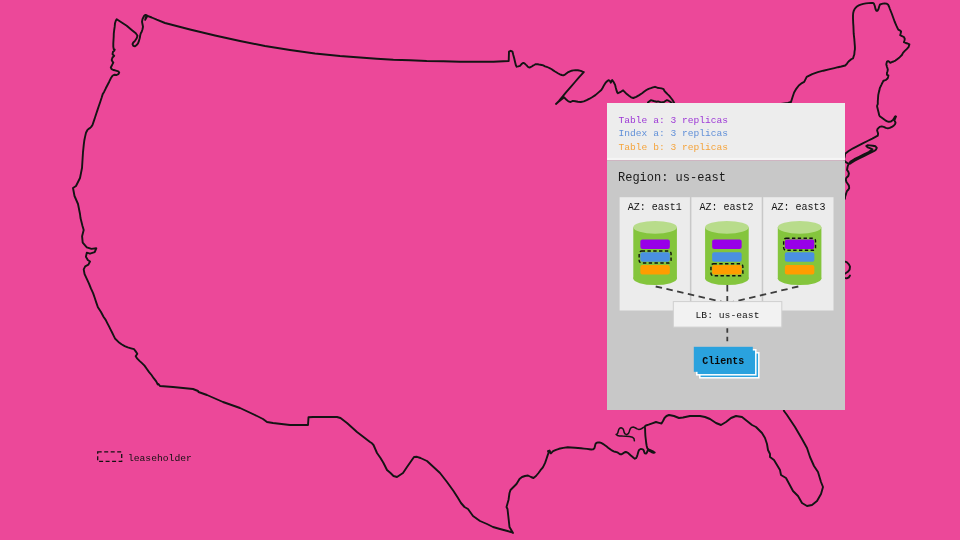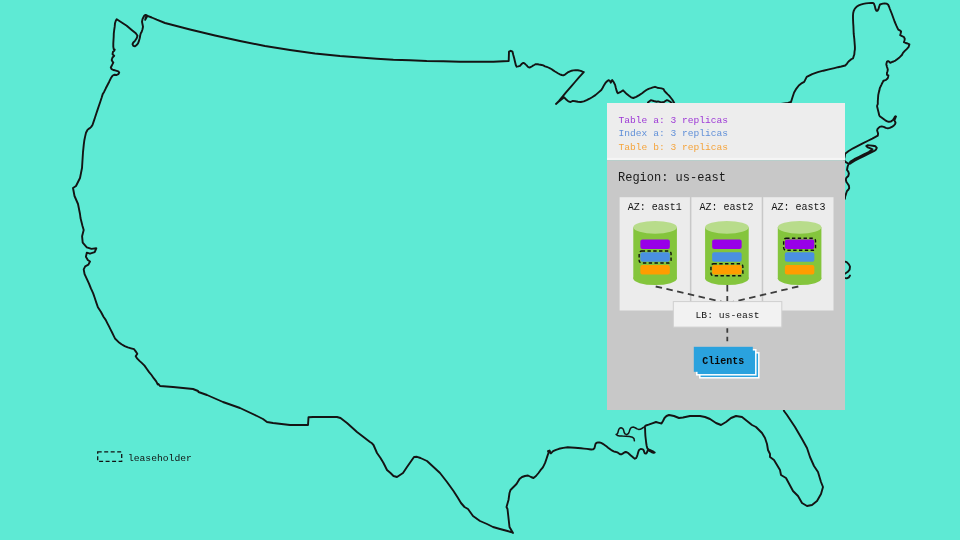--- a/index.html
+++ b/index.html
@@ -1,14 +1,14 @@
 <!DOCTYPE html>
 <html><head><meta charset="utf-8"><style>
 html,body{margin:0;padding:0;background:#fff;}
-#page{position:relative;width:960px;height:540px;overflow:hidden;background:#5eead4;font-family:"Liberation Mono",monospace;}
+#page{position:relative;width:960px;height:540px;overflow:hidden;background:#ec4899;font-family:"Liberation Mono",monospace;}
 </style></head><body>
 <div id="page">
 <svg width="960" height="540" viewBox="0 0 960 540">
 
 <path d="M116.7 19.2L121.7 22.5L126.7 25.8L131.7 30L135.8 33.3L137.5 35.8L136.7 38.3L135 40.8L133.3 42.5L132.5 44.2L133.3 45.8L135 46.3L136.7 45L138 43.3L138.7 41.7L139.2 40L139.7 38.3L140 36.7L140.3 35L140.8 33.3L141.7 31.7L142.5 29.2L143 26.7L142.5 24.2L142 21.7L142.5 19.2L143.3 17.5L144.2 15.8L145.2 15L146.7 15.3L145.8 17.5L145.2 19.8L146.3 17.8L147.5 15.8L151.7 17.5L156.7 19.7L165 23L190 29.5L215 35.5L240 41L265 46L290 50L315 53.5L340 56L360 57.5L376.7 58.7L393.3 59.7L410 60.3L426.7 61L443.3 61.3L460 61.7L476.7 61.7L493.3 61.7L503.3 61.3L508.7 61L509 51.7L510.8 50.8L512.5 51.7L513.3 55L514.2 58.3L515 61.7L515.8 65L516.7 66.7L518.3 66.3L520 65.8L521.7 63.8L523.3 62.9L524.2 63.2L525 63.8L525.8 64.6L526.7 65.4L527.5 66.3L528.3 67.1L529.2 67.5L530.4 67.3L531.7 66.5L532.9 65.7L534.2 65L535.4 64.3L536.7 64.2L537.9 64.3L539.2 64.6L540.4 64.8L541.7 65L543.3 65.4L545 66.3L546.7 66.8L548.3 67.5L550 68.3L551.7 69.3L553.3 70.4L555 71.5L556.7 72.5L558.3 73.5L560 74.3L561.7 75L563.3 75.4L565 74.6L566.7 73.3L568.3 72.1L570 71.3L571.7 70.7L573.3 70.4L575.5 70.3L577.9 70.3L580.8 70.9L583 71.8L583.8 72.2L579.4 76.9L575 82L570.6 87.1L566.2 92.2L561.9 97.3L559 100.9L556.8 103.1L556 103.9L558.5 101.8L560.4 100.2L563.3 98L564.1 97.3L566.2 99.5L568.4 101.4L570.6 102L572.8 100.9L575.3 101.2L577.9 101.7L580.8 102L583.8 101.4L586.7 100.2L589.6 98.7L592.5 97L595.4 95.1L598.3 92.6L601.3 90L602.7 87.8L604.2 84.9L605.6 82.7L607.1 81.3L608.5 80.1L610 81L610.7 82.7L611.5 81.3L612.2 80.1L613.6 82L615.1 84.9L615.8 87.8L616.6 90.7L617.3 92.6L618 93.2L620.2 92.2L622.4 90.7L623.1 90.3L624.6 91.8L626.8 94.1L629 95.8L631.1 97.3L633.3 98L636.2 96.9L639.2 95.1L642.1 93.2L644.3 91.5L646.4 90L648.6 88.8L650.8 88.2L653 87.4L655 86.8L657.3 87.7L659.7 88.1L661.5 88.4L663.6 89.1L664.4 90.9L665.9 92.5L667.5 94.1L669.1 95.6L670.6 97.5L672.2 99.5L673.4 101.4L674.4 103.4L674 108L671 112L667 114.5L662 115L656.5 113L652.5 109L649.5 105L648.2 103L647.9 102.4L650.8 100.2L653.7 101L656.7 101.7L658.1 101.4L661.1 102.4L664 102L665.4 101L666.9 100.2L668.5 100.7L670.3 101.8L671.8 103.2L674 105.5L678 108L684 110L692 111.5L702 112L714 112L726 111L738 109.5L750 107.5L762 106L772 105L781 104L788 103L791 102L792.5 97.2L794.1 92.5L796.4 88.6L798.8 85.5L801.9 83.1L804.2 81.9L806.7 76.9L812.2 74.1L817.8 72.2L823.3 70.7L828.9 69.4L834.4 68.1L838 67.2L841.3 66.5L845.2 65.5L847.1 63.6L847.8 62.3L849.1 61L850.4 59.9L851.7 59L853 58.4L853.6 56.4L854.3 54.5L854.5 51.9L854.9 49.3L854.9 46.7L854.7 44.1L854.5 41.5L854.3 38.9L854 36.3L853.7 33.7L853.6 31.1L853.5 28.5L853.4 25.9L853.2 23.3L853.1 20.8L853 18.2L853 15.6L853.2 13L853.7 11L854.5 9.3L855.6 7.8L856.9 6.5L858.8 5.4L860.7 4.7L863.3 3.9L865.9 3.4L868.5 3.1L871.1 3L873.1 2.9L873.8 3.4L874.8 6L875.5 9L876.3 10.7L877.5 10.8L878.5 9L879.2 6.5L879.9 4.7L881 4.1L882.8 3.6L884.7 3.4L886.5 3.6L888 4.5L889 6.5L889.9 9L890.9 11.5L891.9 14L892.8 16.5L893.7 19L894.6 21.5L895.6 23.8L896.5 25.9L897.4 27.8L898.3 29.6L900.2 30.6L901.1 31.5L900.7 33.3L900.2 35.2L902 36.1L903.9 37L904.8 38.9L904.4 40.7L903.9 42.2L905.7 43L907.6 43.5L909.4 44.4L908.5 47.2L906.7 49.1L904.8 50.9L903 52.8L901.9 55L900.5 56.4L899.1 57.8L897.2 59.2L895.4 60.6L893.5 61.5L891.7 62.2L890.3 62.9L889.4 61.9L888 61L887 61.5L886.6 62.9L886.3 64.3L886.6 65.6L887 67L887.5 68.4L887.8 69.8L887.5 71.2L887 72.6L886.9 74L887 74.9L888.4 75.4L888.1 77L887.8 78.1L887 79.1L886.1 79.8L885.2 80.2L884.3 80.5L883.3 80.9L882.9 81.9L882.4 82.8L881.9 83.7L881.5 84.6L881 85.6L880.6 86.5L880.1 87.4L879.8 88.3L879.6 89.3L879.4 90.2L879.2 91.1L878.9 92L878.7 93L878.5 93.9L878.3 94.8L878.2 95.7L878.1 97.1L878 98.5L877.9 99.9L877.8 101.3L877.8 102.7L877.8 104.1L877.2 105.3L877.1 106.5L877.6 108.5L878.1 110.6L878.6 112.6L879.2 115.2L879.7 116.2L881.2 117.2L883.2 118.7L885.3 120.3L887.3 121.3L888.8 121.8L890.9 121.6L891.9 120.8L892.9 119.8L893.9 118.7L894.4 117.7L894.9 116.7L895.5 116.2L896 116.5L895.5 117.7L894.9 119.2L894.4 120.3L894.9 121.3L895.5 122.5L895.3 123.5L894.9 124.4L893.9 125.4L891.9 126.9L889.8 127.9L887.8 128.4L885.8 127.9L883.7 126.9L881.7 126.4L879.7 126.9L878.6 127.9L877.6 128.9L877.1 130.5L877.6 132L878.1 133.5L877.8 135.6L872.3 138.6L867.5 141L862.7 143.4L857.9 145.8L853.1 148.3L848.3 151.3L845.2 153.7L844.6 157.3L844 159.1L844.6 160.9L845.8 162.1L847.7 163.3L849.5 163.9L850.7 163.3L854.3 160.9L859.1 158.5L863.9 156.1L868.7 153.7L872.3 151.9L874.8 150.7L876 149.5L876.8 147.8L875.5 146.3L872.8 145.7L869.9 145.4L867.5 145.2L866.3 146L867.7 147.4L870.5 148.4L872.5 149.4L868.7 152L863.9 154.4L859.1 156.8L854.3 159.2L850.5 161.6L848.5 164L847.5 167L847 170L848.3 171.7L848.9 173.6L848.3 176L846.4 177.8L845.8 179.6L846.4 182L847.7 183.8L848.9 185.6L849.2 188L848.3 189.8L847 191L846.4 192.8L845.8 194.6L845.2 196.4L845 198.2L843 202L838 204L833 201L828 204L824 208L820 212L816 216L812 220L808 224L805 228L803 232L801 236L800 240L800 244L802 248L804 252L806 256L808 260L809 264L809 268L808 272L806 276L804 280L802 284L800 288L798 292L796 296L794 300L792 305L790 310L788 316L786 322L784 328L782 334L780 340L778 346L776 352L775 358L774 364L774 370L775 376L776 382L778 388L780 394L782 400L783 406L784 411L787 415L795 427L802 439L807 448L810 457L814 466L818 472L821 482L823 487L821 494L817 501L812 505L807 506L802 503L798 496L793 491L786 478L781 475L780 470L774 460L770 457L770 454L768 450L767 444L765 438L762 433L760 431L756 427L752 425L747 421L742 417L736 416L731 418L726 422L721 425L716 423L710 419L705 417L700 416L695 416L690 416L683 417.5L679 418L674 416L669 415L666.5 416L664.5 418L663 421L661.5 423.5L659 422.8L656 422L652.2 423.3L648.6 424.7L645.9 425.5L644.8 426.5L645.1 429L645.2 432.5L645.4 436L645.8 439.5L646.2 443L646.7 446L647.4 448.6L649.1 449.5L651.3 450.6L653.5 451.7L654.7 452.5L653.5 452.8L651.4 452L649.5 450.9L648 449.9L647.4 451.1L646.9 452.6L646 453.6L644.8 453.3L644.2 451.9L643.7 450.4L643.2 449.6L642 449.1L640.7 449L639.3 449.8L638.5 451.2L638 452.9L637.5 454.7L636.9 456.6L636 458.2L634.9 458.7L633.5 457.7L632.1 456.5L630.8 455.4L629.5 454.3L628.2 453L626.9 452.3L625.6 452L624.3 452.5L623 453.4L621.7 454.2L620.4 454.3L619.1 453.6L617.9 452.7L616.6 452.1L615.1 451.8L613.7 451.3L612.3 450.6L610.9 449.7L609.5 448.7L608.1 447.7L606.7 446.6L605.3 445.6L603.9 444.5L602.5 443.6L601.1 442.9L599.6 442.5L598.2 442.4L596.8 442.7L595.7 443.6L595.2 445L594.9 446.6L594.4 448.3L593 449.4L591.3 449.5L589.4 449.2L587 448.9L584 448.6L581 448.3L578 448L575 447.7L571 447.5L567.7 447.3L563.3 447.9L559 448.8L556 449.8L553.1 451.2L550.9 453.4L550.2 452L549.5 450.5L548 451.2L548.8 452.7L548 454.2L547.3 456.4L546.6 458.5L545.1 462.9L542.9 467.3L540.5 470.2L538.5 473L536 476L533.5 478L531 477L528 475.5L525 476L522 477L519.5 479L516.5 484L513.5 487L510.5 490L509.5 493L508.5 500L506.5 507L507.5 509L508.5 518L509.5 527L513 533L511 532L507.5 531L500 529L493 527L487 524L480 521L473 516L468 509L464.5 507L461 503L458 498L453.5 491L447 482L440 473L433.5 467L427 461L420.5 458L417 456.8L414 457L410.5 462L407 467L403 473L397 477L393.5 476L390.5 473L387 470L383.5 463L380.5 458L377 453L373.5 445L372 443.3L370 442L363.5 437L357 432L347 423L340.5 418L337 417L327 417L313 417L308.5 417.3L308 425L290 425L273 423L267 422L263 419L257 416L240 408L223 402L207 395L198.5 392L198 391L193 389L173 387L160 386L158.5 384L157.8 384.5L156.2 381.4L153.7 378.2L151.5 375L148.9 371.9L146.7 368.8L144.5 365.6L142 363.1L139.5 360.9L137.3 358.7L135.7 356.2L137.3 353.7L135.7 351.4L134.1 349.2L131 348.3L127.8 347.3L124.7 346.1L121.5 344.2L118.4 341.9L115.2 338.8L113.6 335.6L112.1 332.5L110.5 329.4L108.9 326.2L107.3 323.1L105.7 319.9L103.5 316.8L101 312L97.9 307.3L96.3 302.6L94.7 297.8L93.1 293.1L90.9 288.4L89 283.6L86.8 278.9L84.6 274.2L83.7 269.4L85.2 266.3L88.4 264.7L90 261.5L87.8 260L85.9 256.8L86.8 252.7L90 253.7L94.7 252.1L96.3 248.3L91.5 248.9L86.8 247.3L82.7 242.6L82.1 236.3L83.7 230L82.5 226L80.5 218L80 214L78 204L74.5 196L73 188L76 186L80 178L82 168L82.5 160L83 152.2L83.4 148.3L83.8 144.4L84.3 140.5L85.1 136.6L86 132.7L87.3 130.2L88.6 128.9L89.9 128.2L91.2 126.9L92.5 125L93.8 121.1L95.1 117.2L96.4 113.3L97.7 109.4L99 105.5L100.3 101.7L101.6 97.8L102.8 93.9L104.2 91.7L105.8 88.3L107.5 85L109.2 81.7L110.8 78.3L112.5 75.8L114.2 74.7L116.7 75L118.3 74.2L119.2 72.5L118.3 71.3L116.7 70.8L115 70.3L113.3 70L111.7 69.2L110.8 67.5L111.7 65.8L112.5 64.2L113.3 62.5L112.5 61.7L111.7 60L112.5 57.5L114.2 55.8L113.3 55L112.5 54.2L113 51.7L114.2 50.8L114.7 49.7L113.7 49.2L113.3 46.7L113.3 43.3L113.5 40L113.7 36.7L113.8 33.3L114.2 30L114.7 26.7L115 23.3L115.8 20.8Z" fill="none" stroke="#141414" stroke-width="1.9" stroke-linejoin="round" stroke-linecap="round"></path>
 <path d="M843.3 261.1L846.7 262.2L848.9 264.4L850 266.7L849.6 269.6L847.8 271.8L845.6 273.3L843.8 274.4L842.9 276.2L844.4 277.8L846.7 278.4L848.9 277.3L850 275.5" fill="none" stroke="#141414" stroke-width="1.9" stroke-linejoin="round" stroke-linecap="round"></path>
 <path d="M643.5 427.4L641.8 428.5L640.2 429.3L638.6 429.4L637.1 428.9L635.6 428L634.2 427.3L632.8 427.1L631.4 427.5L630.4 428.5L629.7 430.1L629.2 431.8L628.6 433.3L627.5 434.2L626.2 434.4L625 433.8L624.2 432.5L623.8 430.9L623.3 429.3L622.3 428.2L621 427.8L619.7 428.2L618.8 429.4L618.3 431L617.9 432.6L617.2 434L616.1 434.5L617.4 435.4L619.5 435.9L622.5 436.1L626 436.2L629.5 436.5L632.5 437.2L634 438.6L634.4 440.8" fill="none" stroke="#141414" stroke-width="1.5" stroke-linejoin="round" stroke-linecap="round"></path>
 
 <rect x="607" y="103" width="238" height="55.2" fill="#ededed"></rect>
 <text x="618.6" y="123" font-size="9.6" fill="#9d38d6">Table a: 3 replicas</text>

